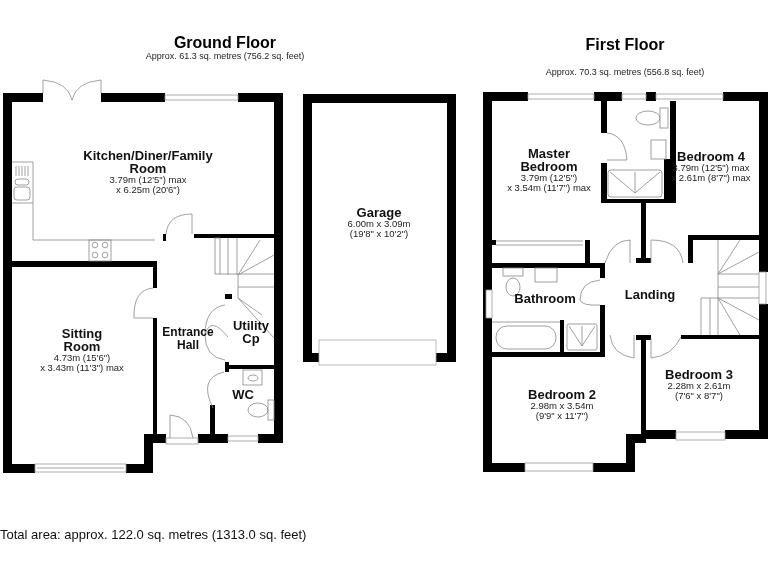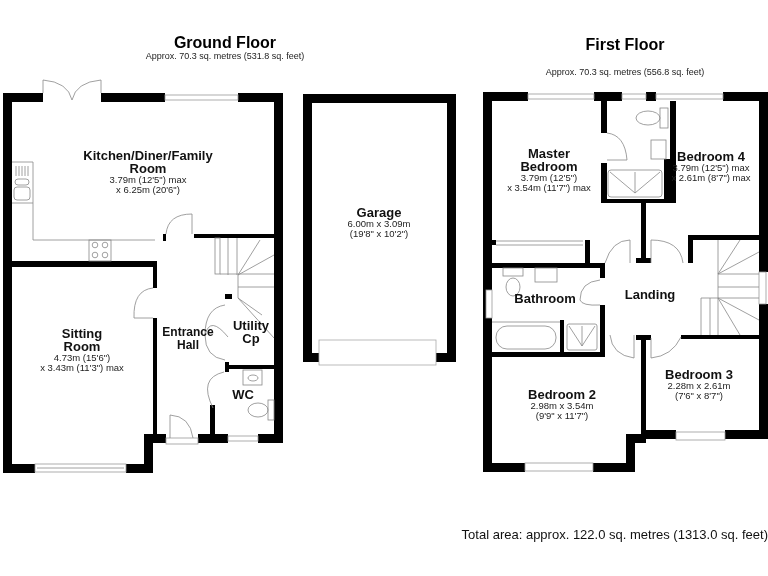--- a/index.html
+++ b/index.html
@@ -1,32 +1,32 @@
 <!DOCTYPE html>
 <html><head>
 <meta charset="utf-8">
 <style>
   html, body { margin: 0; padding: 0; background: #ffffff; }
   body { width: 768px; height: 576px; position: relative; overflow: hidden; font-family: "Liberation Sans", sans-serif; color: #000; }
   .floor-title { position: absolute; text-align: center; font-weight: bold; font-size: 16px; }
   .floor-sub { position: absolute; text-align: center; font-size: 9px; color: #222; }
-  .total { position: absolute; left: 0; width: 768px; top: 527px; text-align: right; font-size: 13px; color: #111; }
+  .total { position: absolute; left: 0; width: 768px; top: 527px; text-align: left; font-size: 13px; color: #111; }
   svg { position: absolute; left: 0; top: 0; }
   .room-name { font-family: "Liberation Sans", sans-serif; font-weight: bold; font-size: 13px; text-anchor: middle; fill: #111; }
   .room-dim { font-family: "Liberation Sans", sans-serif; font-size: 9.5px; text-anchor: middle; fill: #222; }
   .wall { fill: #000; }
   .thin { fill: none; stroke: #888; stroke-width: 0.8; }
   .win { fill: #fff; stroke: #999; stroke-width: 0.8; }
   .door { fill: none; stroke: #888; stroke-width: 0.8; }
 </style>
 </head>
 <body>
 
 <div class="floor-title" style="left:100px; width:250px; top:34px;">Ground Floor</div>
-<div class="floor-sub" style="left:100px; width:250px; top:51px;">Approx. 70.3 sq. metres (531.8 sq. feet)</div>
+<div class="floor-sub" style="left:100px; width:250px; top:51px;">Approx. 61.3 sq. metres (756.2 sq. feet)</div>
 
 <div class="floor-title" style="left:500px; width:250px; top:36px;">First Floor</div>
 <div class="floor-sub" style="left:500px; width:250px; top:67px;">Approx. 70.3 sq. metres (556.8 sq. feet)</div>
 
 <svg width="768" height="576" viewBox="0 0 768 576">
 
   <g>
 
     <rect class="wall" x="3" y="93" width="9" height="380"></rect>
 

